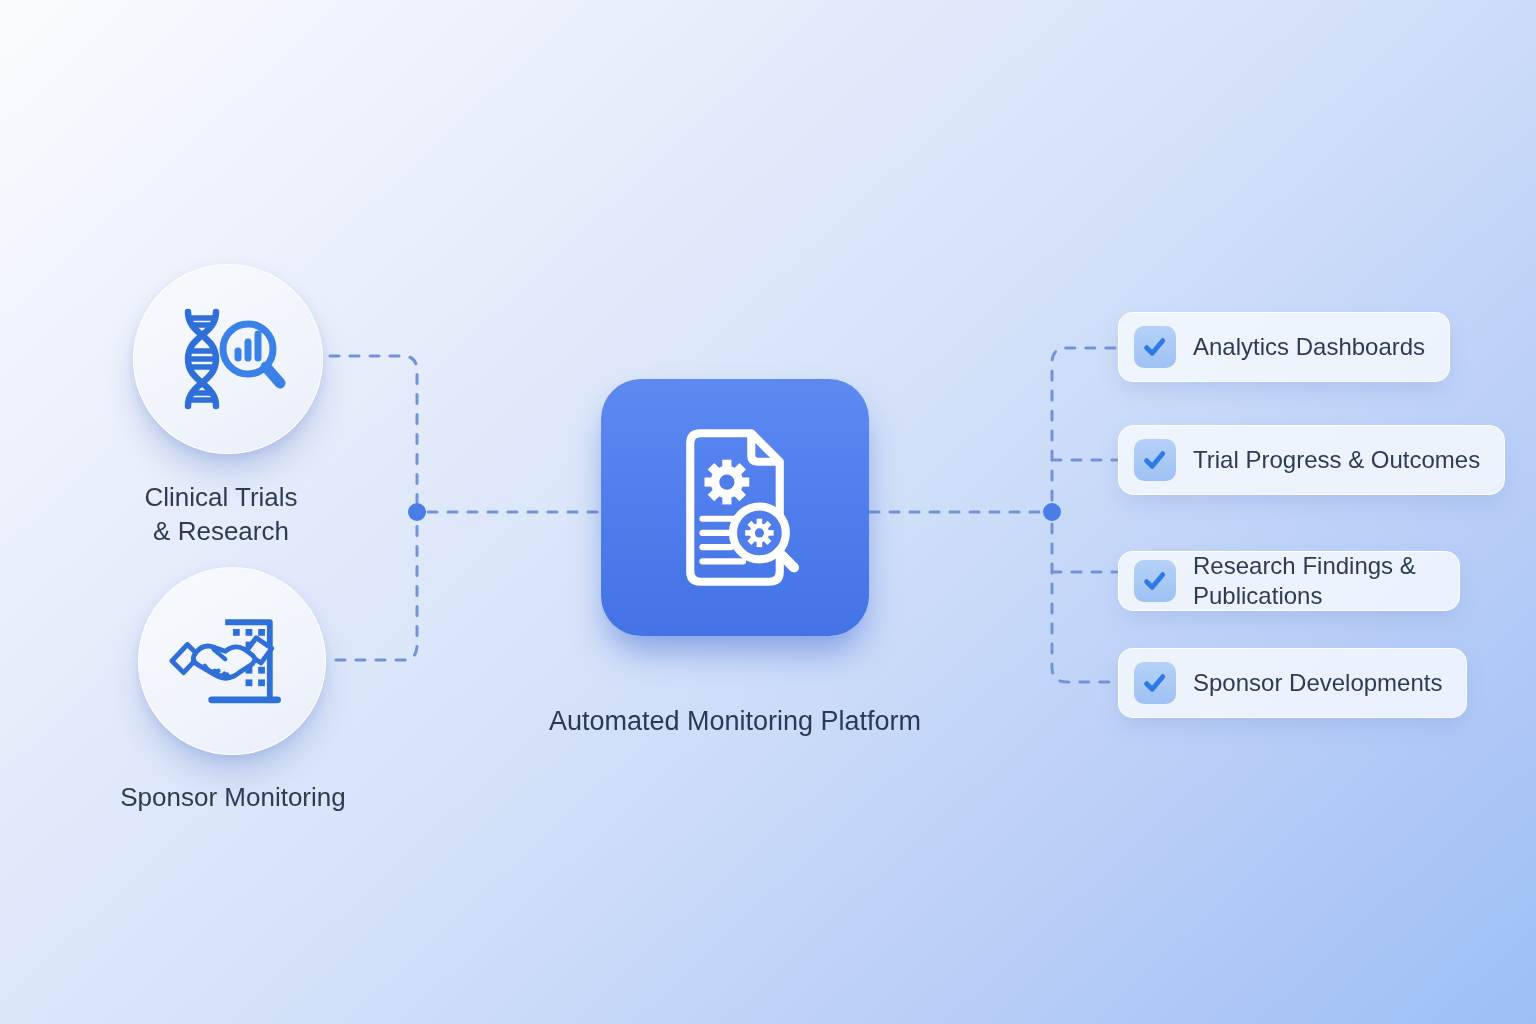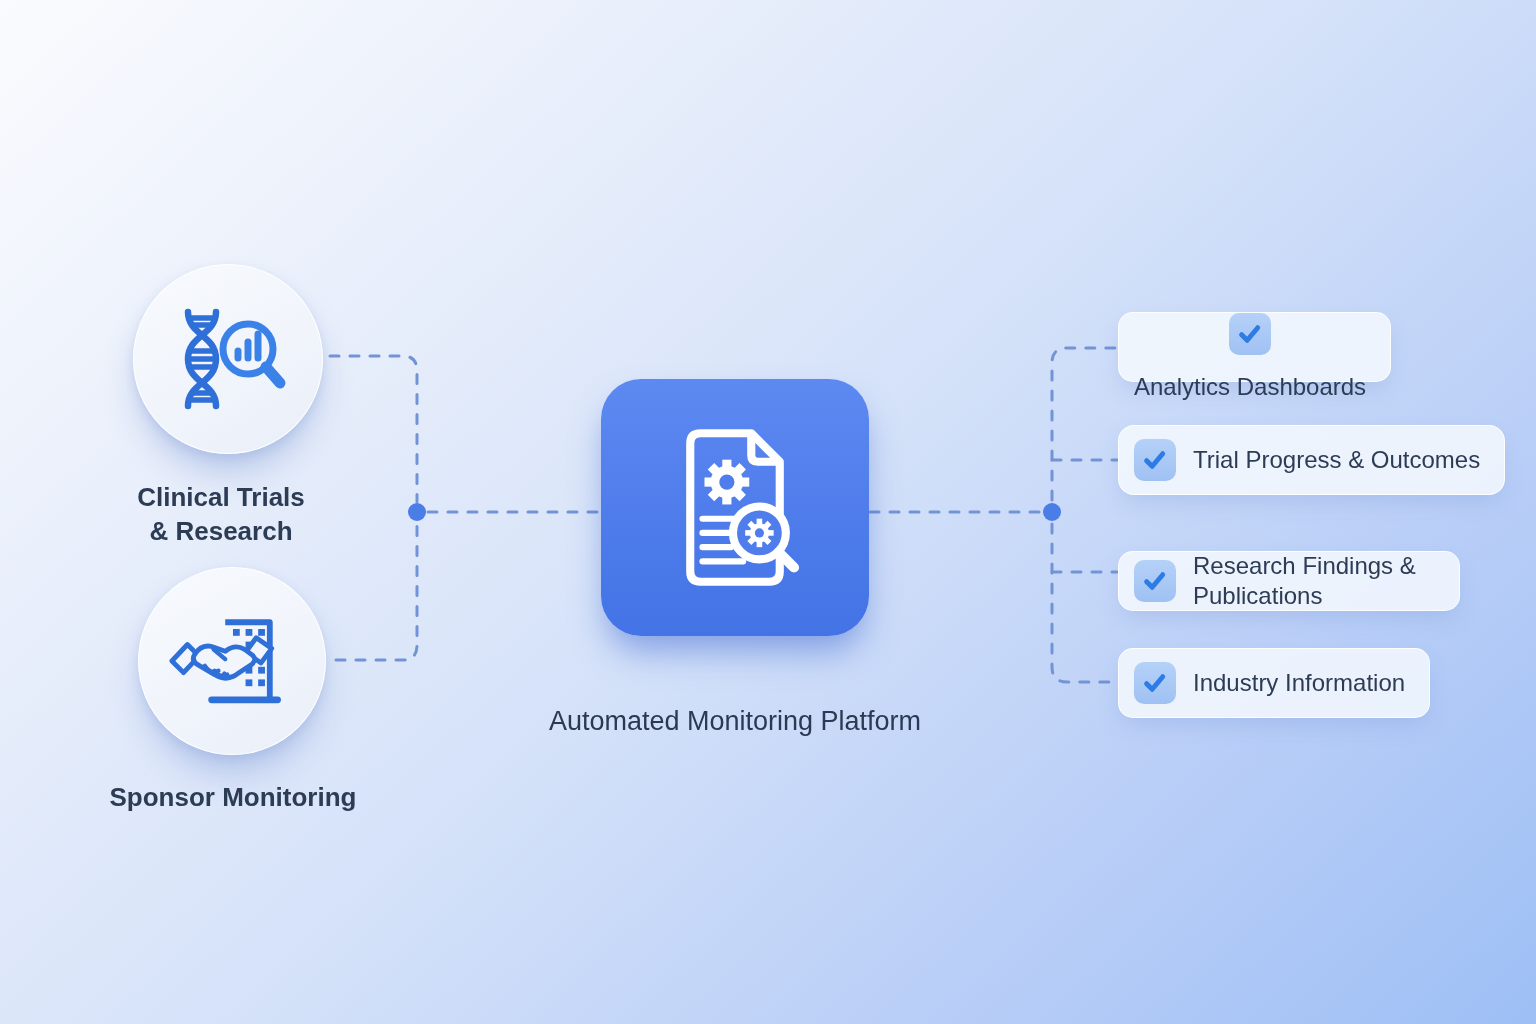--- a/index.html
+++ b/index.html
@@ -20,21 +20,21 @@
     position: absolute;
     border-radius: 50%;
     background: linear-gradient(150deg, #f8fafd 0%, #f0f4fb 60%, #e9eef8 100%);
     border: 1px solid rgba(255,255,255,0.95);
     box-shadow: 0 22px 34px -6px rgba(125,152,214,0.48), 0 4px 10px rgba(140,165,220,0.25);
     display: flex; align-items: center; justify-content: center;
   }
   .node-label {
     position: absolute;
     font-size: 26px; line-height: 34px;
-    text-align: center; color: #2d3c55; font-weight: bold;
+    text-align: center; color: #2d3c55;
   }
 
   
   .platform-box {
     position: absolute;
     left: 601px; top: 379px; width: 268px; height: 257px;
     border-radius: 40px;
     background: linear-gradient(180deg, #5d89f1 0%, #4e7ceb 55%, #4373e5 100%);
     box-shadow: 0 20px 34px -6px rgba(62,104,210,0.55);
     display: flex; align-items: center; justify-content: center;
@@ -184,21 +184,21 @@
             <path d="M98.3 117.7 L94.1 121.9"></path>
         </g>
         <circle cx="104" cy="112" r="9.5" fill="#ffffff"></circle>
         <circle cx="104" cy="112" r="4.5" fill="#4f7dec"></circle>
         <path d="M123 131 L138 146" stroke="#ffffff" stroke-width="10" stroke-linecap="round"></path>
       </g>
     </svg>
   </div>
   <div class="platform-label">Automated Monitoring Platform</div>
 
-  <div class="output-card" style="left:1118px; top:312px;flex-direction:column;">
+  <div class="output-card" style="left:1118px; top:312px;">
     <span class="checkbox">
       <svg width="28" height="28" viewBox="0 0 40 40" fill="none">
         <polyline points="8,21 16,29 31,11" stroke="#2d7be5" stroke-width="7" stroke-linecap="round" stroke-linejoin="round"></polyline>
       </svg>
     </span>
     <span class="card-label">Analytics Dashboards</span>
   </div>
 
   <div class="output-card" style="left:1118px; top:425px;border-radius:16px;">
     <span class="checkbox">
@@ -217,16 +217,16 @@
     </span>
     <span class="card-label">Research Findings &amp; Publications</span>
   </div>
 
   <div class="output-card" style="left:1118px; top:648px;">
     <span class="checkbox">
       <svg width="28" height="28" viewBox="0 0 40 40" fill="none">
         <polyline points="8,21 16,29 31,11" stroke="#2d7be5" stroke-width="7" stroke-linecap="round" stroke-linejoin="round"></polyline>
       </svg>
     </span>
-    <span class="card-label">Industry Information</span>
+    <span class="card-label">Sponsor Developments</span>
   </div>
 
 </div>
 
 </body></html>

